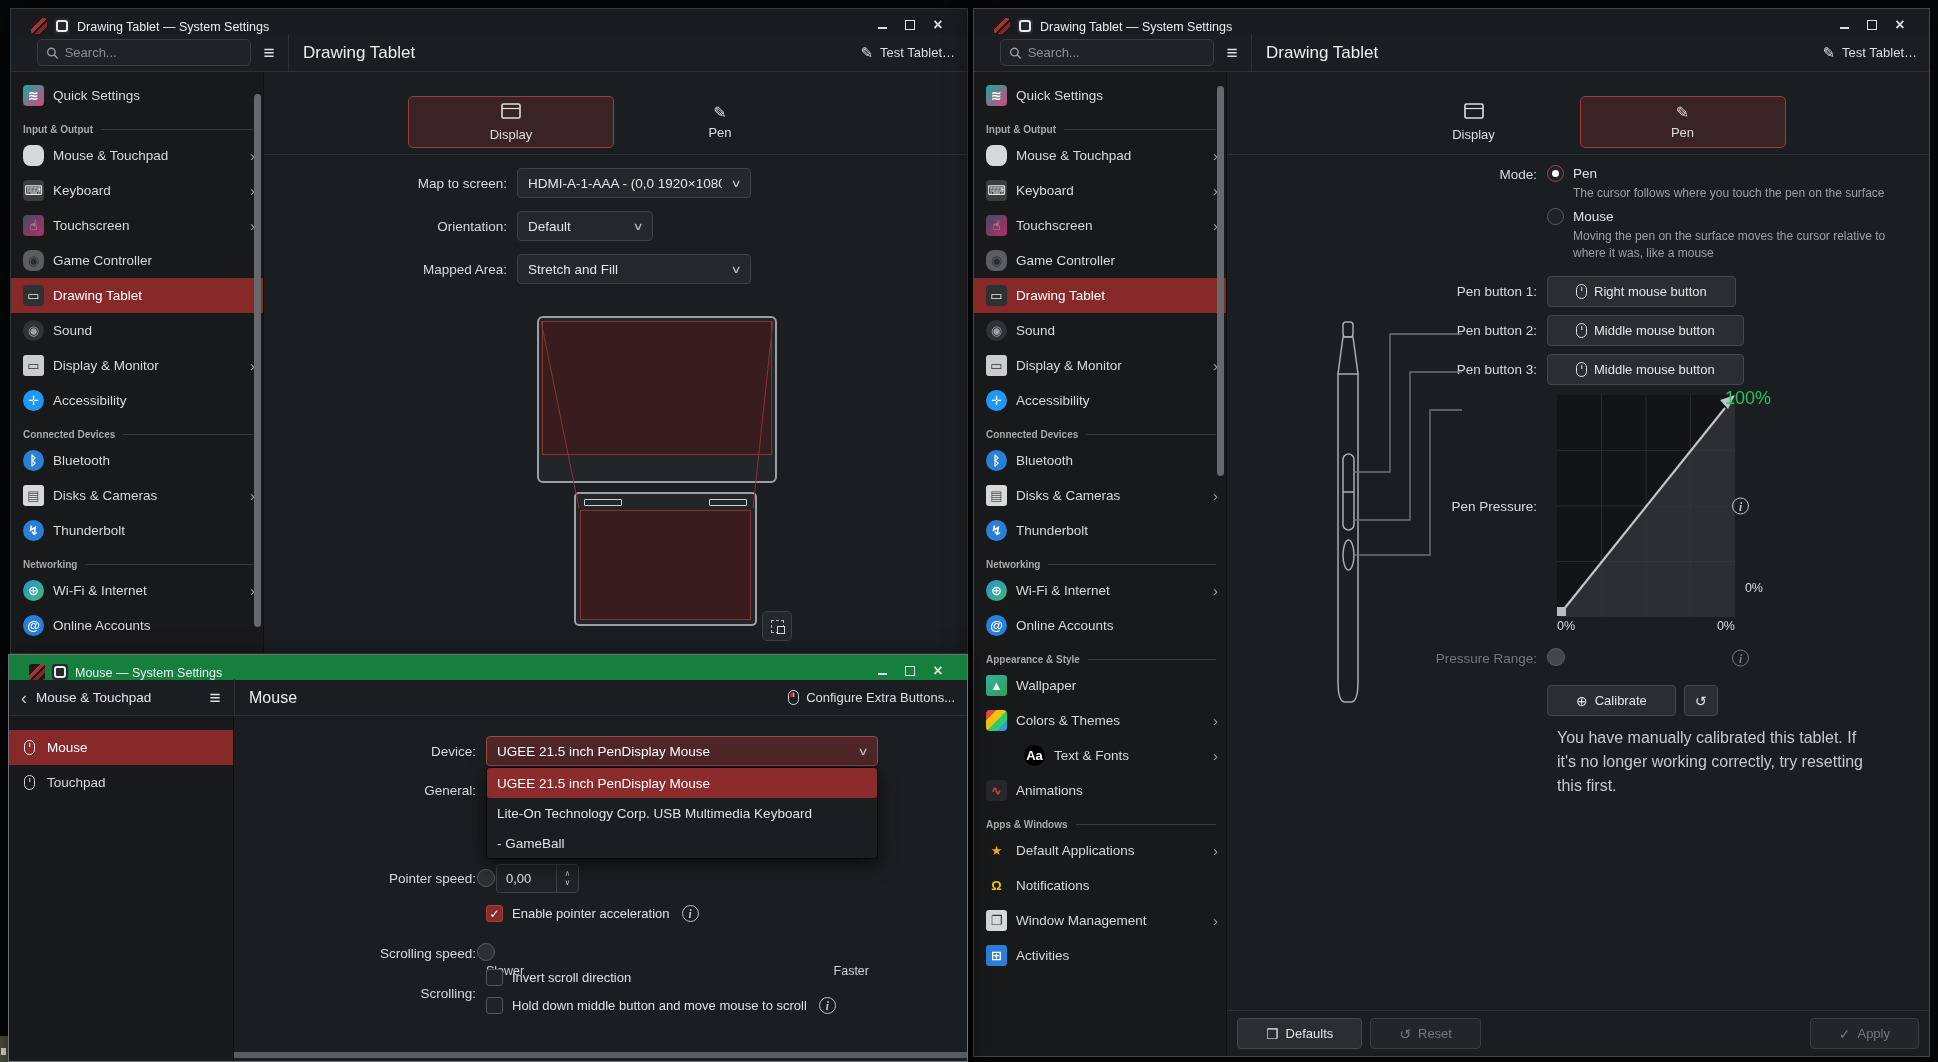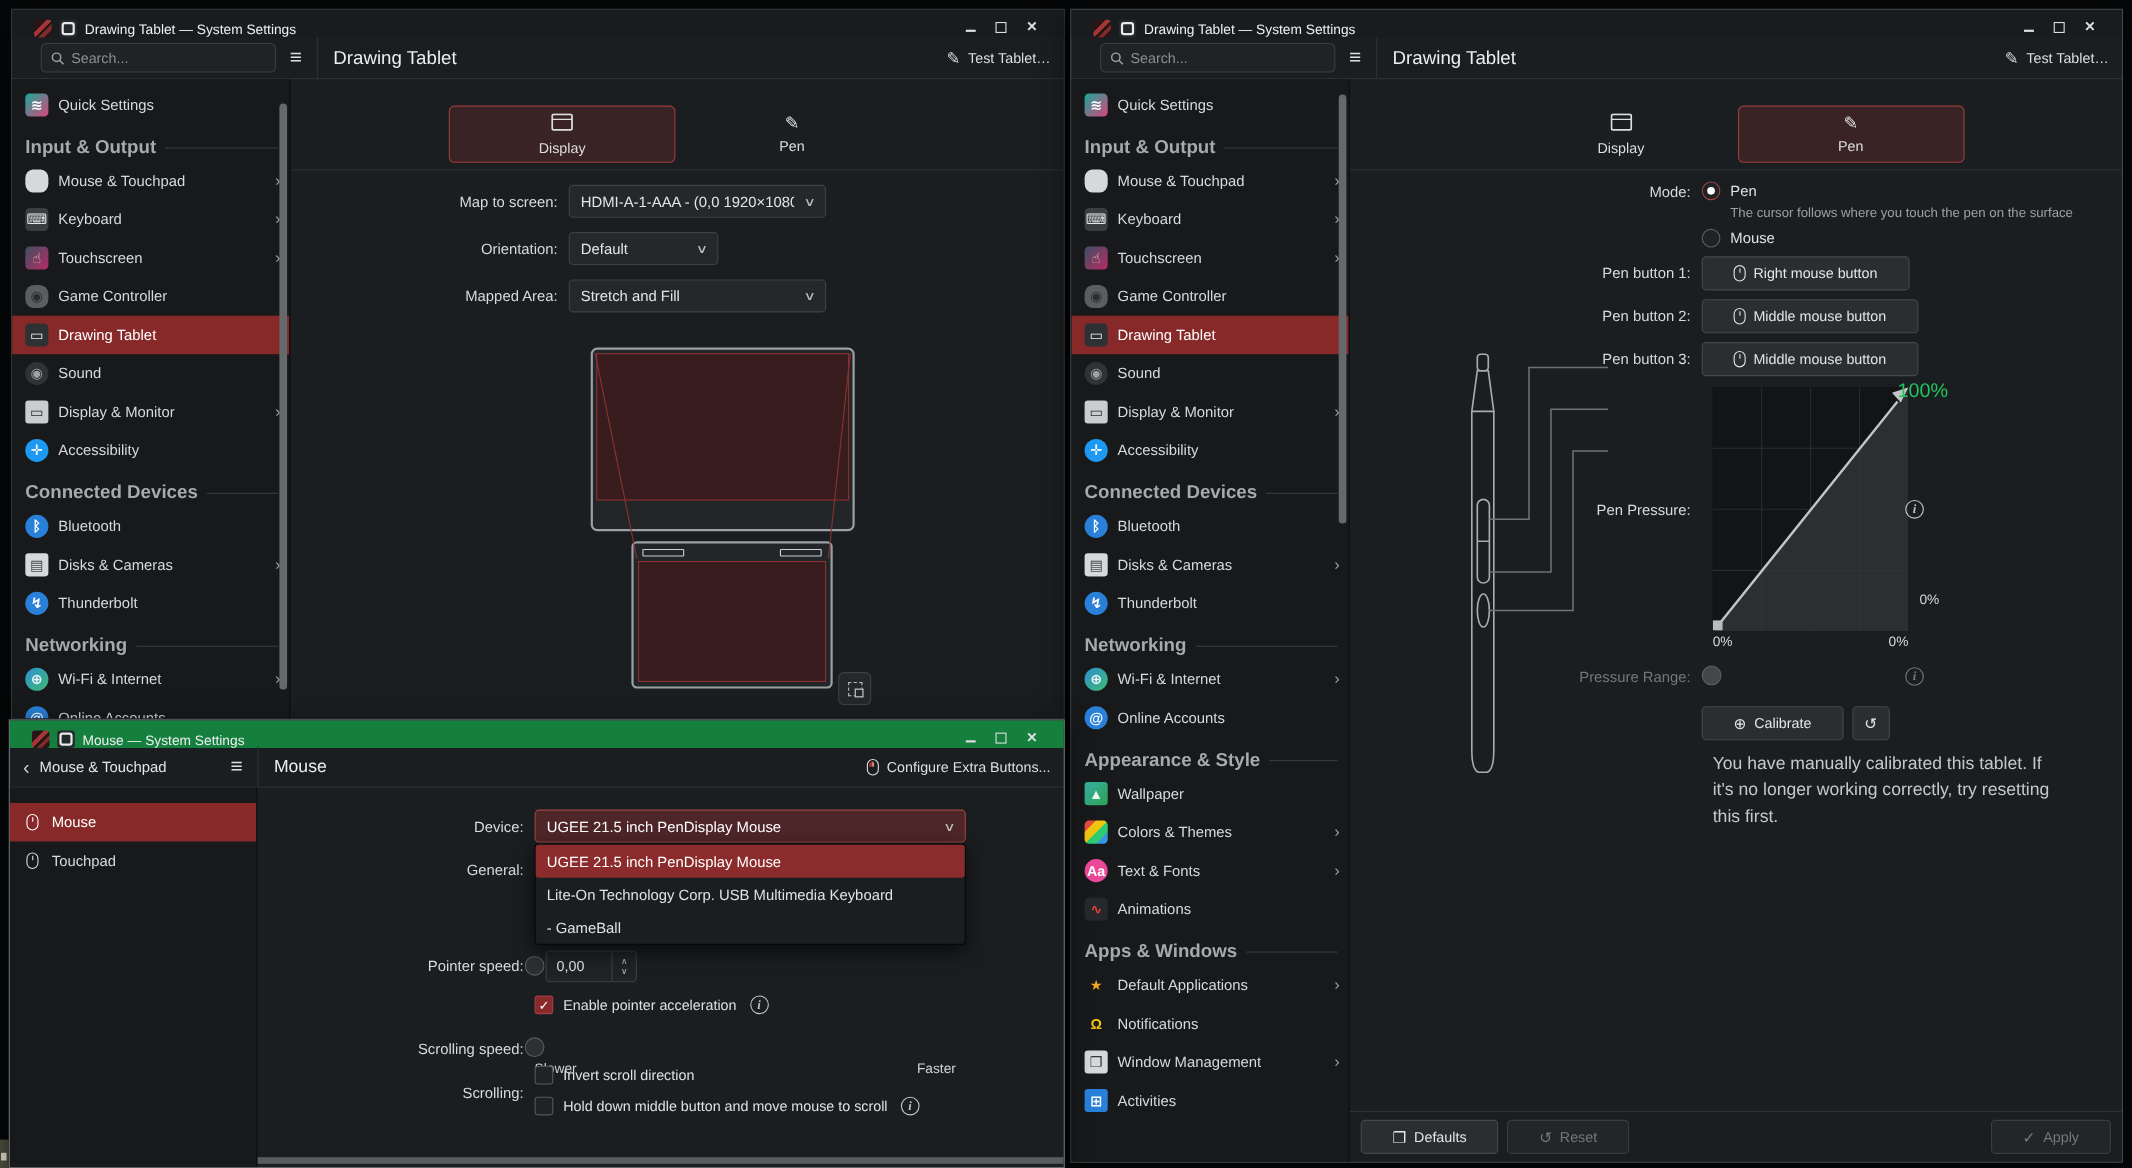--- a/index.html
+++ b/index.html
@@ -38,21 +38,21 @@
   .pen-glyph { font-size:15px; }
 
   
   .wbody { flex:1; display:flex; min-height:0; position:relative; }
   .sidebar { width:253px; flex:none; background:#17191b; border-right:1px solid #0d0f10; position:relative; overflow:hidden; padding-top:6px; }
   .sd-item { height:35px; display:flex; align-items:center; gap:9px; padding:0 8px 0 12px; font-size:13.5px; color:#d7dadc; cursor:default; }
   .sd-item.sel { background:#872929; color:#fff; }
   .sd-ico { width:21px; height:21px; flex:none; display:flex; align-items:center; justify-content:center; font-size:13px; font-weight:bold; overflow:hidden; }
   .sd-chev { margin-left:auto; color:#9da1a4; font-size:15px; }
   .sd-chev::after { content:"›"; }
-  .sd-head { display:flex; align-items:center; gap:8px; margin:11px 10px 3px 12px; color:#a6aaad; font-weight:bold; font-size:17px; white-space:nowrap; }
+  .sd-head { display:flex; align-items:center; gap:8px; margin:11px 10px 3px 12px; color:#a6aaad; font-weight:bold; font-size:10px; white-space:nowrap; }
   .sd-head::after { content:""; flex:1; height:1px; background:#393c3f; }
   .sscroll { position:absolute; width:7px; border-radius:4px; background:#65696c; right:2px; }
   #w1 .sscroll { top:22px; height:533px; }
   #w3 .sscroll { top:14px; height:390px; }
 
   .content { flex:1; position:relative; overflow:hidden; padding-top:24px; }
 
   
   .tabs { display:flex; justify-content:center; gap:3px; }
   .tab { width:206px; height:52px; border-radius:5px; border:1px solid transparent; display:flex; flex-direction:column; align-items:center; justify-content:center; gap:4px; font-size:13px; color:#dcdfe1; }
@@ -602,21 +602,21 @@
 
             </div>
 
             <div class="sd-item">
               <span class="sd-ico" style="background: linear-gradient(135deg, rgb(231, 76, 60) 0px, rgb(231, 76, 60) 25%, rgb(241, 196, 15) 25%, rgb(241, 196, 15) 50%, rgb(46, 204, 113) 50%, rgb(46, 204, 113) 75%, rgb(52, 152, 219) 75%); color: rgb(255, 255, 255); border-radius: 4px;"></span>
               <span>Colors &amp; Themes</span>
               <span class="sd-chev"></span>
             </div>
 
             <div class="sd-item">
-              <span class="sd-ico" style="background: #ec4899; color: rgb(255, 255, 255); border-radius: 50%;">Aa</span>
+              <span class="sd-ico" style="background: #000000; color: rgb(255, 255, 255); border-radius: 50%; margin-left: 38px;">Aa</span>
               <span>Text &amp; Fonts</span>
               <span class="sd-chev"></span>
             </div>
 
             <div class="sd-item">
               <span class="sd-ico" style="background: rgb(38, 40, 43); color: rgb(226, 68, 58); border-radius: 4px;">∿</span>
               <span>Animations</span>
 
             </div>
 
@@ -681,20 +681,21 @@
                   <span>Pen</span>
                 </div>
                 <div class="desc">The cursor follows where you touch the pen on the surface</div>
               </div>
 
               <div>
                 <div class="modeopt">
                   <span class="radio"></span>
                   <span>Mouse</span>
                 </div>
+                <div class="desc">Moving the pen on the surface moves the cursor relative to where it was, like a mouse</div>
               </div>
             </div>
         </div>
 
         <div style="margin-top:6px">
 
             <div class="frow penbtn-row">
               <span class="flabel">Pen button 1:</span>
               <span class="btn">
                 <span class="mico"></span>

